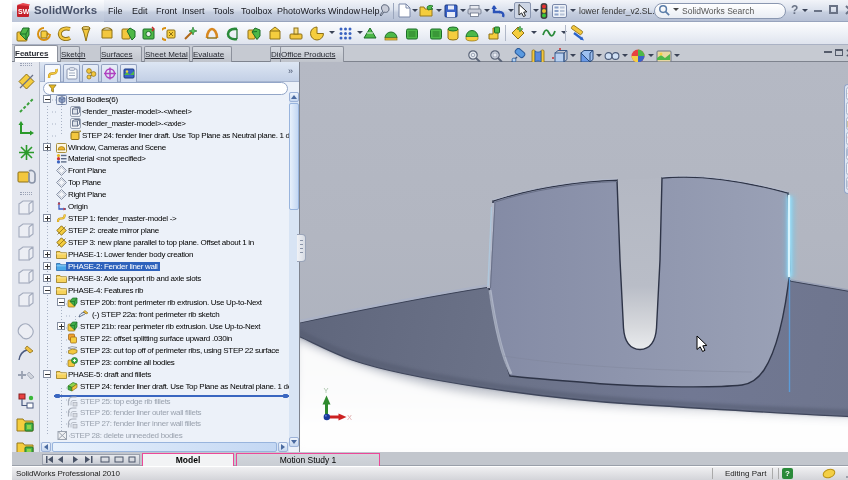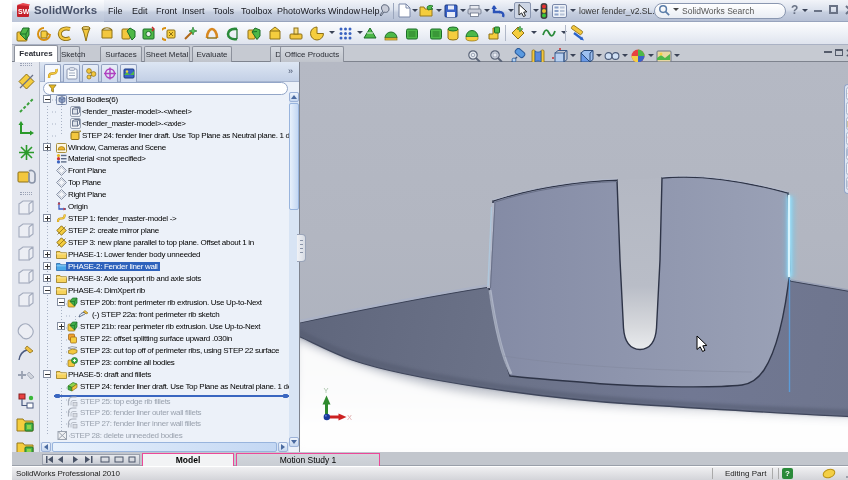--- a/index.html
+++ b/index.html
@@ -19,22 +19,22 @@
 .tbsep { top:3px; width:1px; height:16px; background:#9aa5bc; }
 .ddarw { top:9px; width:0; height:0; border-left:3px solid transparent; border-right:3px solid transparent; border-top:3px solid #3a4356; }
 
 
 #toolbar2 { left:0; top:22px; width:848px; height:23px;
   background:linear-gradient(#fcfdfe 0%, #eef1f7 50%, #dfe4ee 100%);
   border-bottom:1px solid #aab2c4; }
 
 
 #tabsrow { left:0; top:45px; width:848px; height:17px; background:#c6cad2; border-bottom:1px solid #7e838e; }
-.cmtab { top:1px; height:16px; font-size:8px; color:#2a2d35; text-align:center; line-height:16px;
-  background:linear-gradient(#d6dae0,#bfc3cb); border:1px solid #8c919c; border-bottom:none; border-radius:2px 2px 0 0; }
+.cmtab { top:1px; height:16px; font-size:8px; color:#2a2d35; line-height:16px;
+  background:linear-gradient(#d6dae0,#bfc3cb); border:1px solid #8c919c; border-bottom:none; border-radius:2px 2px 0 0;text-decoration:underline; }
 .cmtab.active { background:#ffffff; font-weight:bold; height:17px; z-index:3; }
 
 
 #leftbar { left:0; top:62px; width:28px; height:404px; background:#e4e7ef; border-right:1px solid #b7bdcb; }
 
 
 #fmpanel { left:28px; top:62px; width:260px; height:390px; background:#ecf1f9; border-right:1px solid #7e838e; }
 #fmhead { left:0; top:0; width:259px; height:20px; background:linear-gradient(#dde6f3,#c3d0e6); border-bottom:1px solid #a8b6d0; }
 .fmtab { top:2px; width:17px; height:18px; border:1px solid #93a2c0; border-bottom:none; border-radius:2px 2px 0 0; background:linear-gradient(#e8eef8,#ccd8ec); }
 .fmtab.active { background:#f6f9fd; }
@@ -692,21 +692,21 @@
             <path d="M1.5,9.5 L9.5,1.5" stroke="#8d7016" stroke-width="0.8"></path>
           </svg>
           <span class="txt" style="left:28px">STEP 3: new plane parallel to top plane. Offset about 1 in</span>
         </div>
     <div class="trow" style="top:155px">
           <span class="pm plus" style="left:3px; top:1px"></span>
           <svg class="ticn" style="left:16px" viewBox="0 0 11 11">
             <path d="M0.5,2.5 L4,2.5 L5,3.8 L10.5,3.8 L10.5,9.5 L0.5,9.5 Z" fill="#f7d35c" stroke="#96781c" stroke-width="0.8"></path>
             <path d="M0.5,4.8 L10.5,4.8" stroke="#fce9a0" stroke-width="1"></path>
           </svg>
-          <span class="txt" style="left:28px">PHASE-1: Lower fender body unneeded</span>
+          <span class="txt" style="left:28px">PHASE-1: Lower fender body creation</span>
         </div>
     <div class="trow" style="top:167px">
           <span class="pm plus" style="left:3px; top:1px"></span>
           <svg class="ticn" style="left:16px" viewBox="0 0 11 11">
             <path d="M0.5,2.5 L4,2.5 L5,3.8 L10.5,3.8 L10.5,9.5 L0.5,9.5 Z" fill="#4aa8e8" stroke="#2a6aa8" stroke-width="0.8"></path>
             <path d="M0.5,4.8 L10.5,4.8" stroke="#90d0f8" stroke-width="1"></path>
           </svg>
           <span class="txt" style="left:26px"><span class="sel">PHASE-2: Fender liner wall</span></span>
         </div>
     <div class="trow" style="top:179px">
@@ -716,21 +716,21 @@
             <path d="M0.5,4.8 L10.5,4.8" stroke="#fce9a0" stroke-width="1"></path>
           </svg>
           <span class="txt" style="left:28px">PHASE-3: Axle support rib and axle slots</span>
         </div>
     <div class="trow" style="top:191px">
           <span class="pm" style="left:3px; top:1px"></span>
           <svg class="ticn" style="left:16px" viewBox="0 0 11 11">
             <path d="M0.5,2.5 L4,2.5 L5,3.8 L10.5,3.8 L10.5,9.5 L0.5,9.5 Z" fill="#f7d35c" stroke="#96781c" stroke-width="0.8"></path>
             <path d="M0.5,4.8 L10.5,4.8" stroke="#fce9a0" stroke-width="1"></path>
           </svg>
-          <span class="txt" style="left:28px">PHASE-4: DimXpert rib</span>
+          <span class="txt" style="left:28px">PHASE-4: Features rib</span>
         </div>
     <div class="trow" style="top:203px">
           <span class="pm" style="left:17px; top:1px"></span>
           <svg class="ticn" style="left:27px" viewBox="0 0 11 11">
             <rect x="1" y="3" width="7" height="7" rx="1" fill="#f3c73e" stroke="#8d7016" stroke-width="0.7"></rect>
             <path d="M3,4.5 l2.5,-3.5 l4.5,0 l0,5 l-2.5,3 Z" fill="#3fae49" stroke="#1c6f28" stroke-width="0.7"></path>
             <path d="M3,4.5 l4.5,0 l2.5,-3.5 M7.5,4.5 l0,4.5" fill="none" stroke="#1c6f28" stroke-width="0.7"></path>
           </svg>
           <span class="txt" style="left:40px">STEP 20b: front perimeter rib extrusion. Use Up-to-Next</span>
         </div>

